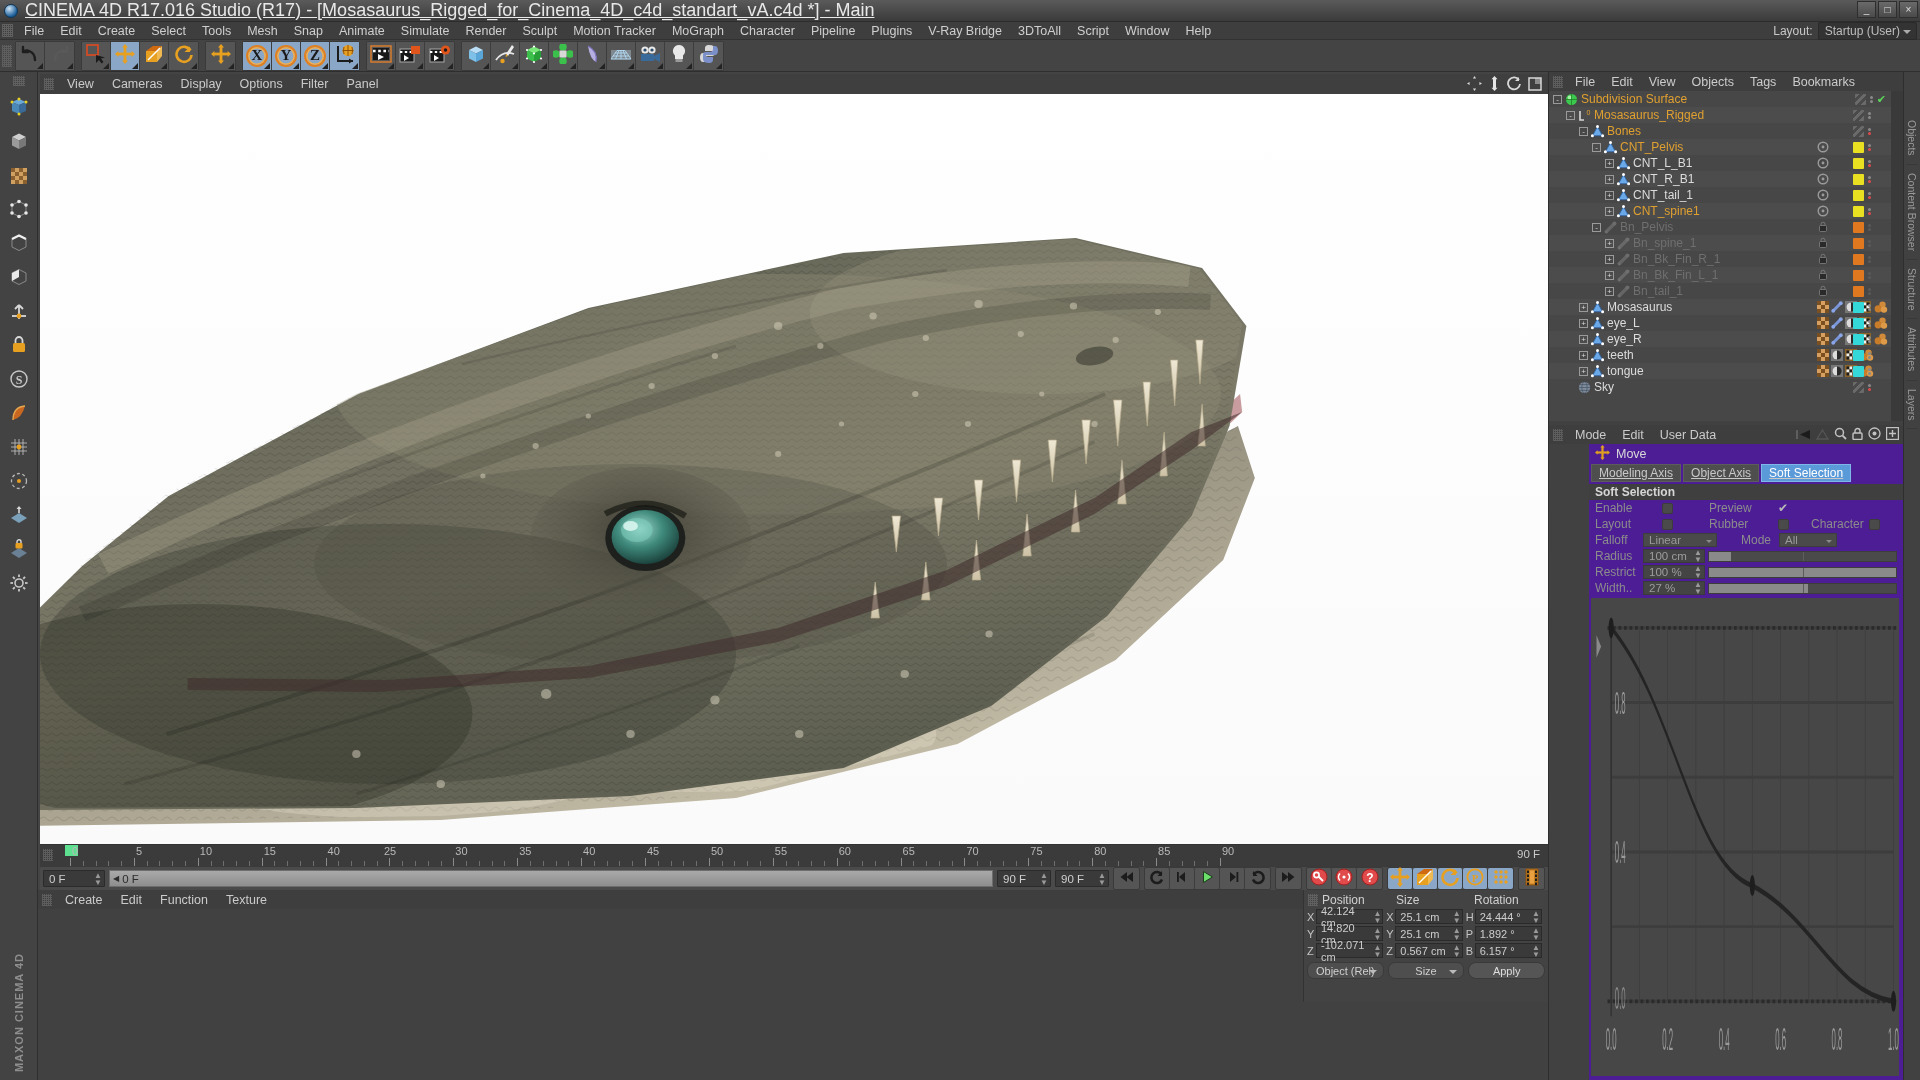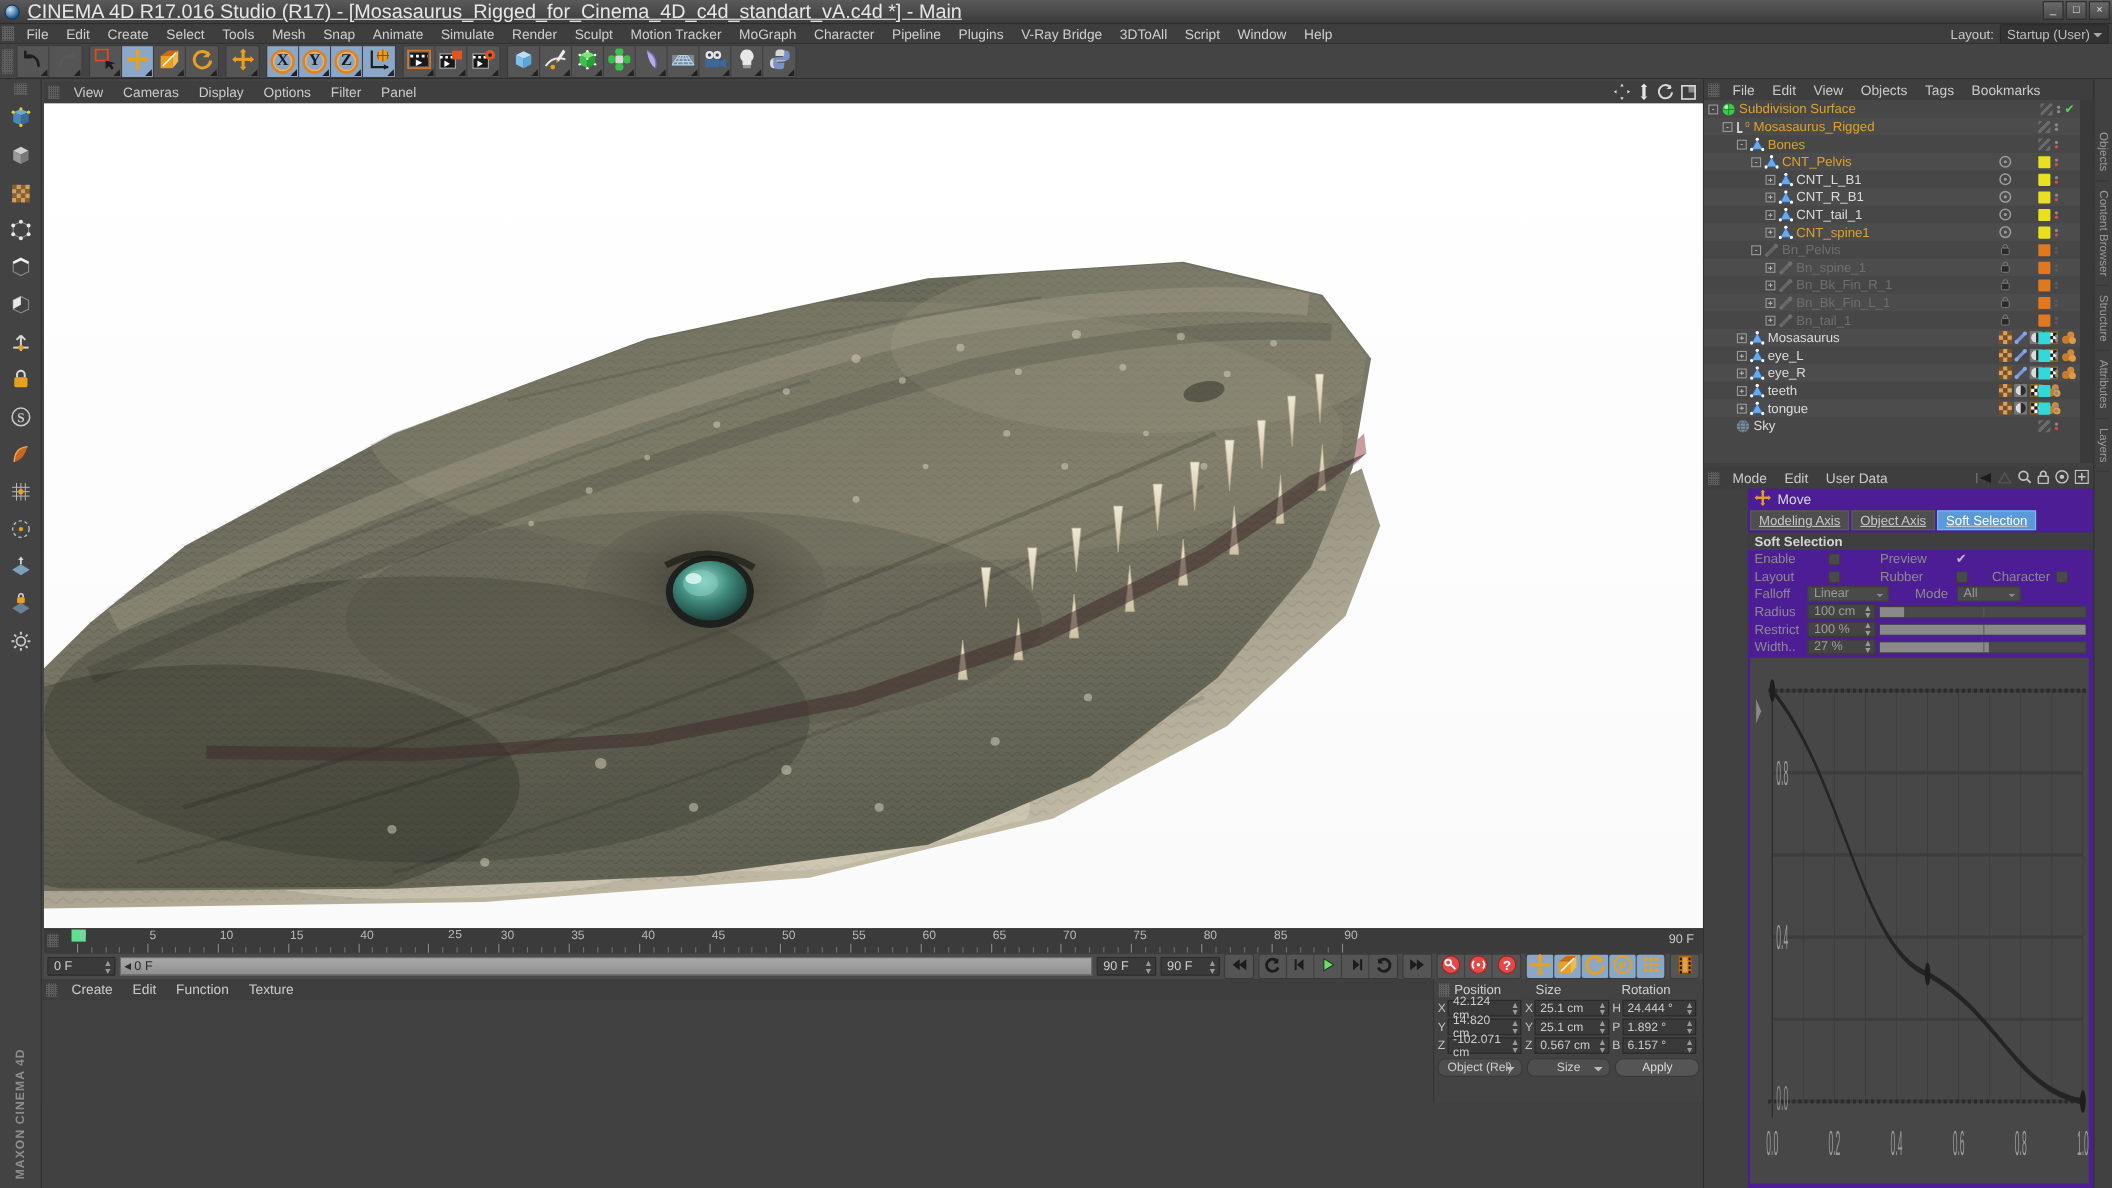--- a/index.html
+++ b/index.html
@@ -828,21 +828,21 @@
             <div class="tick" style="left: 218.444px; top: 16px; height: 5px; opacity: 0.65;"></div>
             <div class="tick" style="left: 231.222px; top: 16px; height: 5px; opacity: 0.65;"></div>
             <div class="tick" style="left: 244px; top: 16px; height: 5px; opacity: 0.65;"></div>
             <div class="tick" style="left: 256.778px; top: 16px; height: 5px; opacity: 0.65;"></div>
             <div class="tk" style="left: 271.556px;">40</div>
             <div class="tick" style="left: 269.556px; top: 13px; height: 8px;"></div>
             <div class="tick" style="left: 282.333px; top: 16px; height: 5px; opacity: 0.65;"></div>
             <div class="tick" style="left: 295.111px; top: 16px; height: 5px; opacity: 0.65;"></div>
             <div class="tick" style="left: 307.889px; top: 16px; height: 5px; opacity: 0.65;"></div>
             <div class="tick" style="left: 320.667px; top: 16px; height: 5px; opacity: 0.65;"></div>
-            <div class="tk" style="left: 351px; font-family: Liberation Mono, monospace;">25</div>
+            <div class="tk" style="left: 328px;">25</div>
             <div class="tick" style="left: 333.444px; top: 13px; height: 8px;"></div>
             <div class="tick" style="left: 346.222px; top: 16px; height: 5px; opacity: 0.65;"></div>
             <div class="tick" style="left: 359px; top: 16px; height: 5px; opacity: 0.65;"></div>
             <div class="tick" style="left: 371.778px; top: 16px; height: 5px; opacity: 0.65;"></div>
             <div class="tick" style="left: 384.556px; top: 16px; height: 5px; opacity: 0.65;"></div>
             <div class="tk" style="left: 399.333px;">30</div>
             <div class="tick" style="left: 397.333px; top: 13px; height: 8px;"></div>
             <div class="tick" style="left: 410.111px; top: 16px; height: 5px; opacity: 0.65;"></div>
             <div class="tick" style="left: 422.889px; top: 16px; height: 5px; opacity: 0.65;"></div>
             <div class="tick" style="left: 435.667px; top: 16px; height: 5px; opacity: 0.65;"></div>

